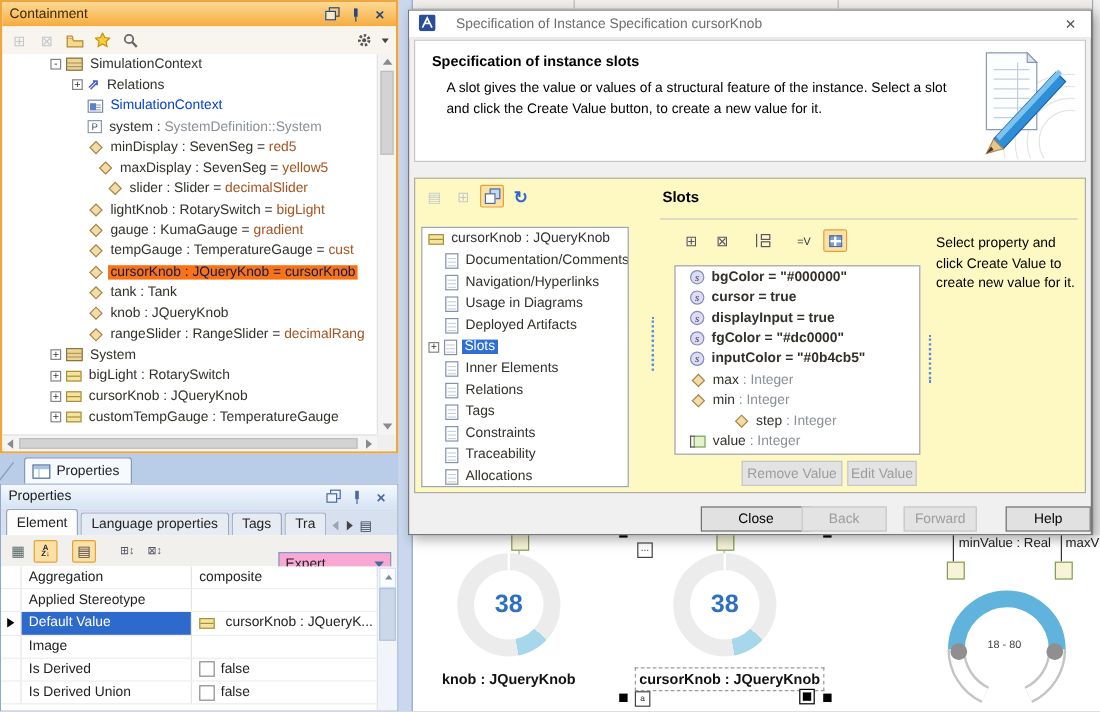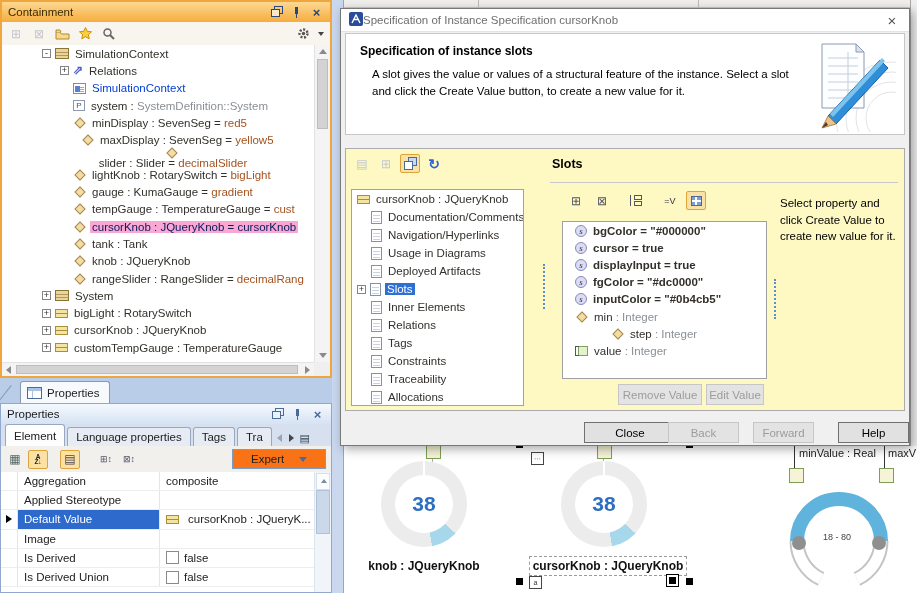--- a/index.html
+++ b/index.html
@@ -46,21 +46,21 @@
   .expander{width:9px;height:9px;box-sizing:border-box;border:1px solid #848484;background:#fff;color:#333;
     font-size:9px;line-height:7px;text-align:center;margin-right:4px;flex:none;}
   .exp-sp{width:13px;flex:none;}
   .ticon{display:inline-flex;align-items:center;justify-content:center;margin-right:4px;flex:none;box-sizing:border-box;}
   .tlabel{display:inline-block;padding:0 2px;}
   .tlabel .g{color:#8A9096;}
   .tlabel .v{color:#A5521F;}
   .tlabel .n{color:#33302B;}
   .tlabel .blue{color:#0540D3;}
   .tlabel.b{font-weight:bold;color:#000;}
-  .t-cont .trow.sel .tlabel{background:#f9a8d4;}
+  .t-cont .trow.sel .tlabel{background:#f97316;}
   .t-cont .trow.sel .tlabel span{color:#0A1A5C;}
   
   .i-package{width:14px;height:11px;background-color:#EBD49C;border:1px solid #8A7438;
     background-image:linear-gradient(#B09A58,#B09A58),linear-gradient(#B09A58,#B09A58);
     background-size:100% 1px;background-position:0 3px,0 6px;background-repeat:no-repeat;}
   .i-relations::before{content:"\21D7";color:#4A5FC8;font-size:12px;font-weight:bold;line-height:11px;}
   .i-diagram{width:13px;height:11px;background:#fff;border:1px solid #7A8CA8;position:relative;}
   .i-diagram::before{content:"";position:absolute;left:1px;top:2px;width:5px;height:6px;background:#5B7FD0;}
   .i-diagram::after{content:"";position:absolute;right:1px;top:3px;width:4px;height:1px;background:#9AAABB;box-shadow:0 2px 0 #9AAABB,0 4px 0 #9AAABB;}
   .i-part{width:12px;height:11px;background:#fff;border:1px solid #8A9AB0;font-size:8px;color:#445566;}
@@ -141,40 +141,40 @@
   .prop-tabs{position:absolute;left:0;top:20px;right:0;height:22px;background:#D7E0EE;display:flex;align-items:flex-end;padding-left:4px;box-sizing:border-box;overflow:hidden;}
   .etab{height:18px;padding:0 8px;border:1px solid #98A8C0;border-bottom:none;border-radius:3px 3px 0 0;
     background:#E7ECF4;display:flex;align-items:center;margin-right:2px;white-space:nowrap;flex:none;}
   .etab.active{background:#FDFDFE;height:21px;}
   .tab-arrow{width:12px;height:16px;display:flex;align-items:center;justify-content:center;flex:none;position:relative;}
   .tab-arrow.left::before{content:"";border-top:4px solid transparent;border-bottom:4px solid transparent;border-right:5px solid #9aa4b2;}
   .tab-arrow.right::before{content:"";border-top:4px solid transparent;border-bottom:4px solid transparent;border-left:5px solid #444;}
   .tab-menu{width:14px;height:16px;display:flex;align-items:center;justify-content:center;flex:none;}
   .tab-menu::before{content:"\25A4";font-size:11px;color:#345;}
   .prop-toolbar{position:absolute;left:0;top:42px;right:0;height:26px;background:#F1F0ED;display:flex;align-items:center;gap:3px;padding:0 4px;box-sizing:border-box;}
-  .combo{position:absolute;right:5px;top:3px;width:94px;height:20px;background:#f97316;border:1px solid #7A9CC6;
-    display:flex;align-items:center;padding:0 18px;box-sizing:border-box;}
+  .combo{position:absolute;right:5px;top:14px;width:94px;height:20px;background:#f9a8d4;border:1px solid #7A9CC6;
+    display:flex;align-items:center;padding:0 5px;box-sizing:border-box;}
   .combo .chev{margin-left:auto;width:0;height:0;border-left:4px solid transparent;border-right:4px solid transparent;border-top:5px solid #4A6A9A;}
   .grid{position:absolute;left:0;top:68px;right:17px;bottom:0;overflow:hidden;background:#fff;}
   .grow{display:flex;height:19.2px;border-bottom:1px solid #EDEDED;box-sizing:border-box;}
   .gmark{width:17px;flex:none;border-right:1px solid #E5E5E5;display:flex;align-items:center;justify-content:center;box-sizing:border-box;}
   .gmark .tri{width:0;height:0;border-top:4px solid transparent;border-bottom:4px solid transparent;border-left:6px solid #000;}
   .gname{width:142px;flex:none;padding-left:6px;display:flex;align-items:center;border-right:1px solid #E5E5E5;box-sizing:border-box;white-space:nowrap;overflow:hidden;}
   .gname.sel{background:#2D6ACB;color:#fff;}
   .gval{flex:1;padding-left:6px;display:flex;align-items:center;gap:5px;white-space:nowrap;overflow:hidden;}
   .checkbox{width:11px;height:11px;border:1px solid #8a8a8a;background:#fff;flex:none;}
   .gscroll{position:absolute;right:0;top:68px;bottom:0;width:17px;background:#F1F5FA;border-left:1px solid #DCE4EE;box-sizing:border-box;}
   .gscroll .btn-up{position:absolute;left:1px;right:1px;top:1px;height:15px;background:#FAFCFE;border:1px solid #D6E0EC;}
   .gscroll .btn-up::before{content:"";position:absolute;left:4px;top:5px;border-left:3px solid transparent;border-right:3px solid transparent;border-bottom:4px solid #7a8aa0;}
   .gscroll .gthumb{position:absolute;left:1px;right:1px;top:18px;height:42px;background:#CBD8E9;border:1px solid #AFC2DB;}
   
   .dialog{position:absolute;left:340px;top:8px;width:570px;height:438px;background:#F0F0F0;border:1px solid #787878;
     box-shadow:3px 3px 10px rgba(0,0,0,.35);box-sizing:border-box;}
   .dlg-title{position:absolute;left:0;top:0;right:0;height:22px;background:#fff;border-bottom:1px solid #E4E4E4;
-    display:flex;align-items:center;padding:0 8px;gap:0;}
+    display:flex;align-items:center;padding:0 8px;gap:17px;}
   .dlg-title-text{color:#6E6E6E;}
   .dlg-close{margin-left:auto;width:18px;text-align:center;color:#555;font-size:15px;}
   .dlg-close::before{content:"\00D7";}
   .dlg-header{position:absolute;left:4px;top:24px;width:560px;height:102px;background:#fff;border:1px solid #C6C6C6;box-sizing:border-box;overflow:hidden;}
   .dlg-heading{position:absolute;left:14px;top:10px;font-weight:bold;font-size:12px;color:#000;text-align:right;}
   .dlg-desc{position:absolute;left:26px;top:32px;line-height:17px;color:#000;}
   .doc-art{position:absolute;right:8px;top:4px;}
   .dlg-content{position:absolute;left:4px;top:139px;width:560px;height:263px;background:#fef9c3;border:1px solid #ABABAB;box-sizing:border-box;}
   .dlg-toolbar{position:absolute;left:6px;top:5px;display:flex;gap:4px;align-items:center;}
   .slots-heading{position:absolute;left:206px;top:8px;font-weight:bold;font-size:12.5px;color:#000;}
@@ -312,21 +312,21 @@
         <div class="trow" style="padding-left: 58px;">
           <span class="exp-sp"></span>
           <span class="ticon i-diamond"></span>
           <span class="tlabel"><span class="n">minDisplay : SevenSeg = </span><span class="v">red5</span></span>
         </div>
         <div class="trow" style="padding-left: 66px;">
           <span class="exp-sp"></span>
           <span class="ticon i-diamond"></span>
           <span class="tlabel"><span class="n">maxDisplay : SevenSeg = </span><span class="v">yellow5</span></span>
         </div>
-        <div class="trow" style="padding-left: 30px; flex-direction: column;">
+        <div class="trow" style="padding-left: 74px;">
           <span class="exp-sp"></span>
           <span class="ticon i-diamond"></span>
           <span class="tlabel"><span class="n">slider : Slider = </span><span class="v">decimalSlider</span></span>
         </div>
         <div class="trow" style="padding-left: 58px;">
           <span class="exp-sp"></span>
           <span class="ticon i-diamond"></span>
           <span class="tlabel"><span class="n">lightKnob : RotarySwitch = </span><span class="v">bigLight</span></span>
         </div>
         <div class="trow" style="padding-left: 58px;">
@@ -644,20 +644,25 @@
             <span class="tlabel b"><span class="n">fgColor = "#dc0000"</span></span>
           </div>
           <div class="trow" style="padding-left: 4px;">
             <span class="exp-sp"></span>
             <span class="ticon i-slot-s"></span>
             <span class="tlabel b"><span class="n">inputColor = "#0b4cb5"</span></span>
           </div>
           <div class="trow" style="padding-left: 4px;">
             <span class="exp-sp"></span>
             <span class="ticon i-diamond"></span>
+            <span class="tlabel"><span class="n">max</span><span class="g"> : Integer</span></span>
+          </div>
+          <div class="trow" style="padding-left: 4px;">
+            <span class="exp-sp"></span>
+            <span class="ticon i-diamond"></span>
             <span class="tlabel"><span class="n">min</span><span class="g"> : Integer</span></span>
           </div>
           <div class="trow" style="padding-left: 4px; margin-left: 36px;">
             <span class="exp-sp"></span>
             <span class="ticon i-diamond"></span>
             <span class="tlabel"><span class="n">step</span><span class="g"> : Integer</span></span>
           </div>
           <div class="trow" style="padding-left: 4px;">
             <span class="exp-sp"></span>
             <span class="ticon i-value-part"></span>

